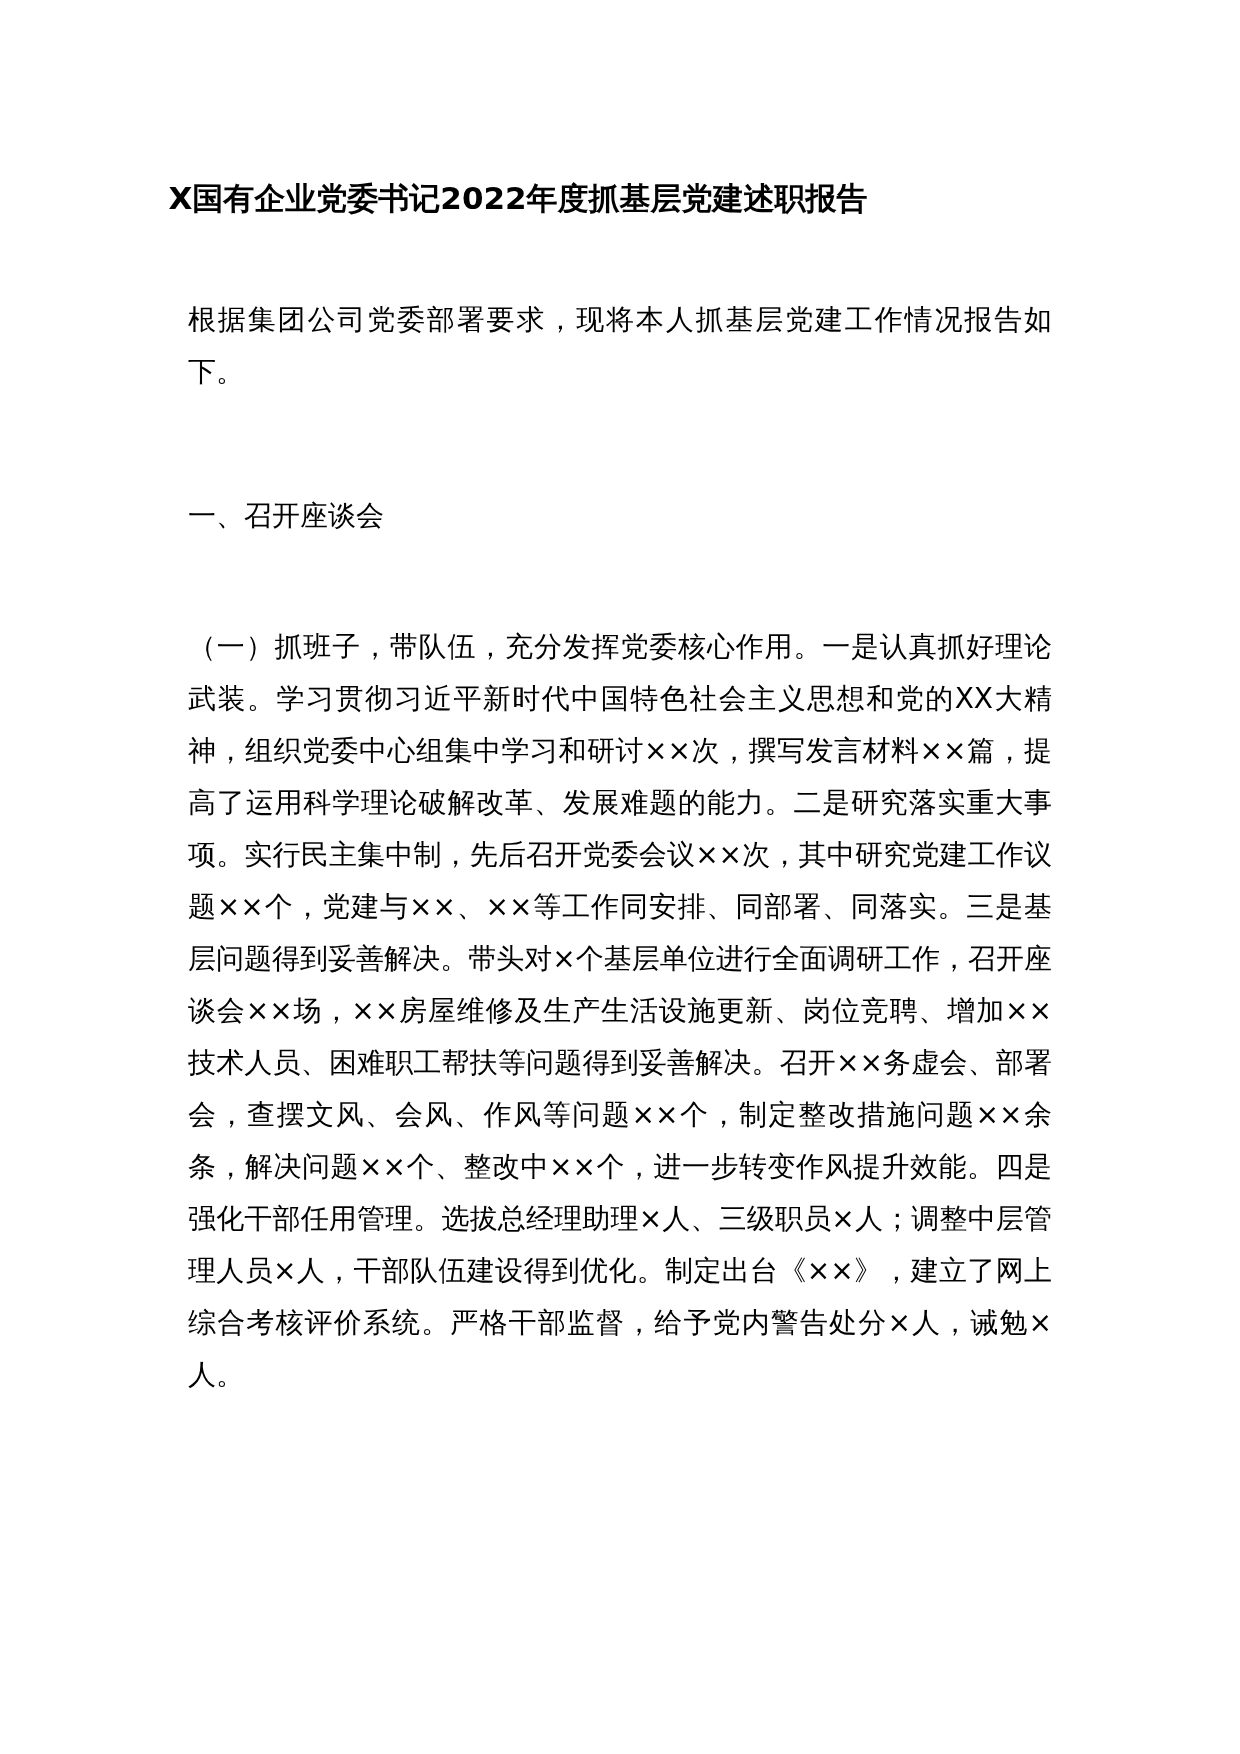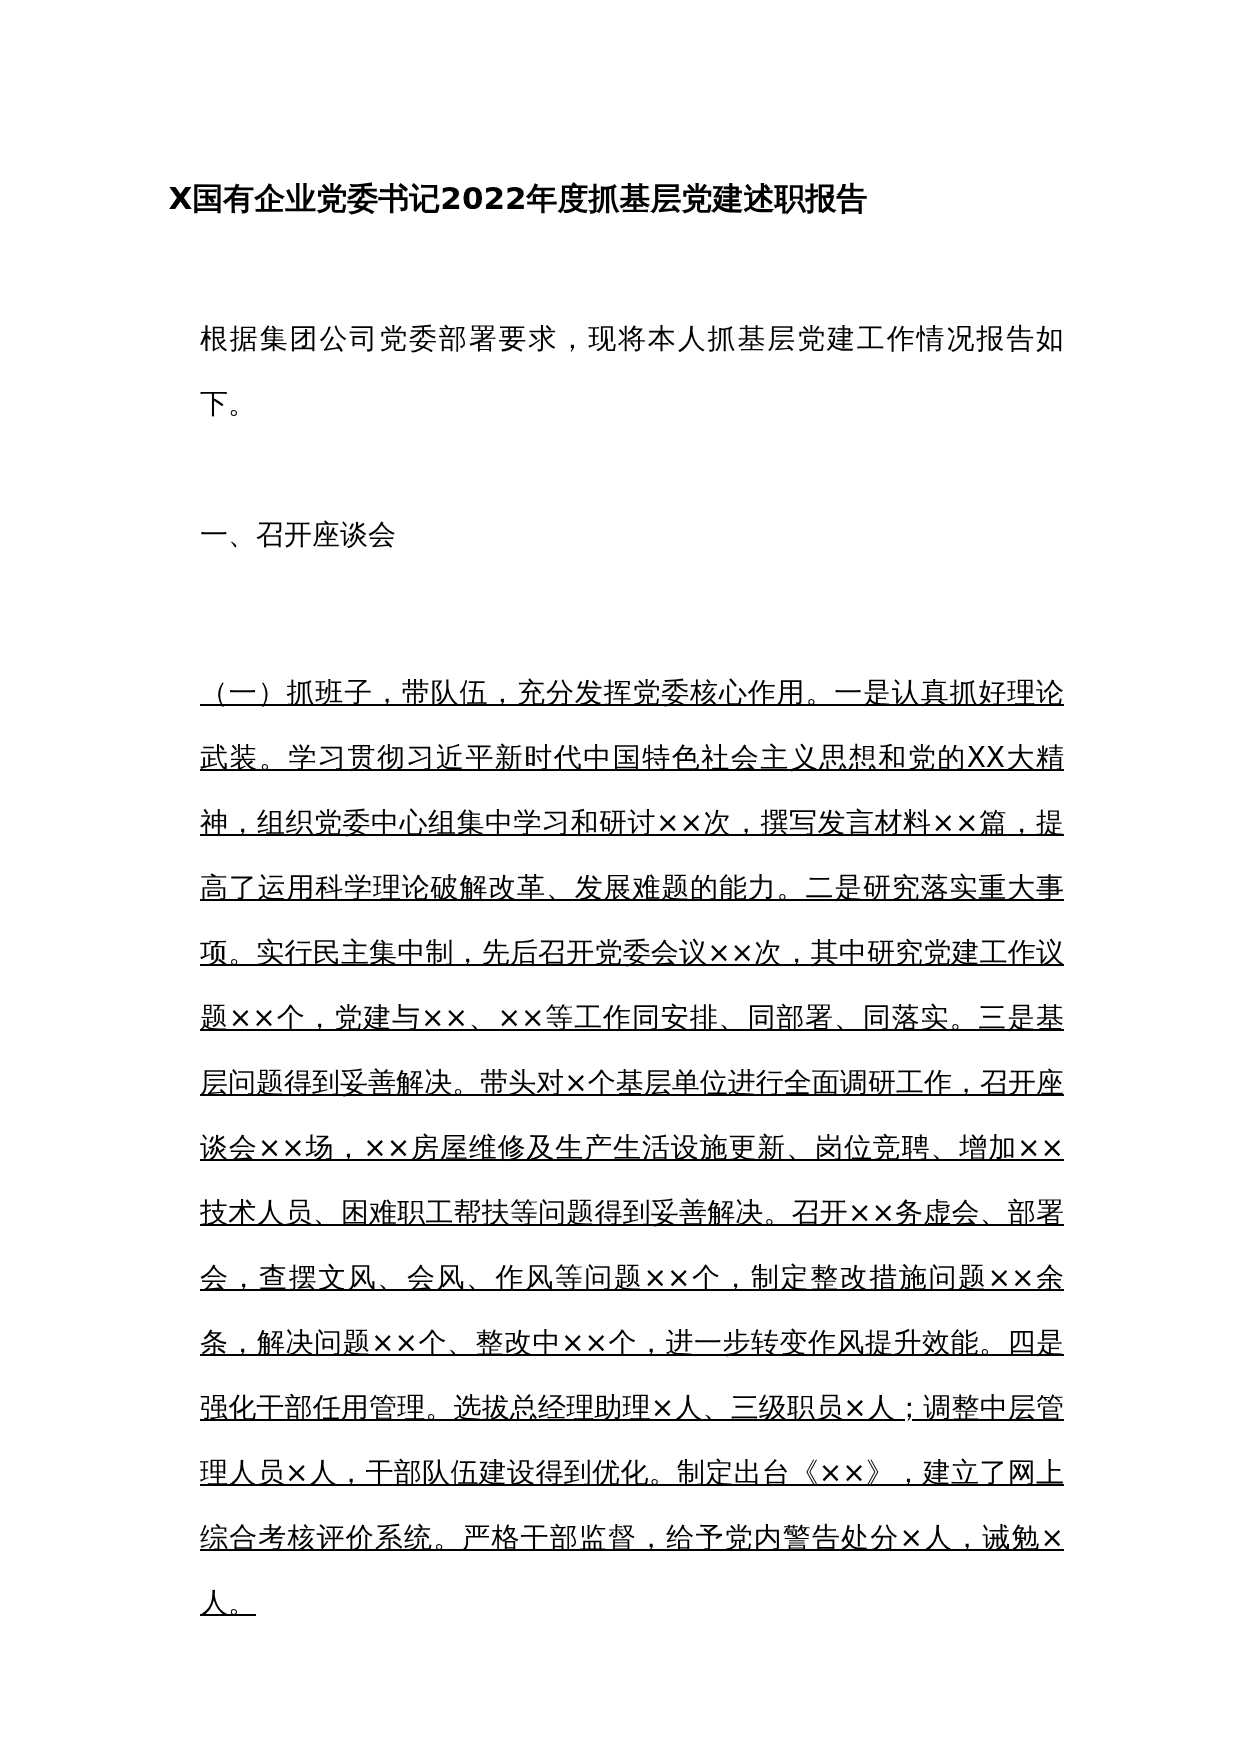--- a/index.html
+++ b/index.html
@@ -32,29 +32,29 @@
       font-size: 31px;
       font-weight: bold;
       line-height: 56px;
       letter-spacing: 0px;
     }
     .para {
       position: absolute;
       left: 188px;
       width: 864px;
       font-size: 28px;
-      line-height: 65px;
-      margin: 12px;
+      line-height: 52px;
+      margin: 0;
       text-align: justify;
       text-justify: inter-character;
       word-break: break-all;
     }
     .p-intro { top: 294px; }
     .p-heading { top: 490px; }
-    .p-body { top: 648px; text-decoration: underline; }
+    .p-body { top: 621px; }
   </style>
 </head>
 <body>
 
 <div class="page">
   <div class="title">X国有企业党委书记2022年度抓基层党建述职报告</div>
   <p class="para p-intro">根据集团公司党委部署要求，现将本人抓基层党建工作情况报告如下。</p>
   <p class="para p-heading">一、召开座谈会</p>
   <p class="para p-body">（一）抓班子，带队伍，充分发挥党委核心作用。一是认真抓好理论武装。学习贯彻习近平新时代中国特色社会主义思想和党的XX大精神，组织党委中心组集中学习和研讨××次，撰写发言材料××篇，提高了运用科学理论破解改革、发展难题的能力。二是研究落实重大事项。实行民主集中制，先后召开党委会议××次，其中研究党建工作议题××个，党建与××、××等工作同安排、同部署、同落实。三是基层问题得到妥善解决。带头对×个基层单位进行全面调研工作，召开座谈会××场，××房屋维修及生产生活设施更新、岗位竞聘、增加××技术人员、困难职工帮扶等问题得到妥善解决。召开××务虚会、部署会，查摆文风、会风、作风等问题××个，制定整改措施问题××余条，解决问题××个、整改中××个，进一步转变作风提升效能。四是强化干部任用管理。选拔总经理助理×人、三级职员×人；调整中层管理人员×人，干部队伍建设得到优化。制定出台《××》，建立了网上综合考核评价系统。严格干部监督，给予党内警告处分×人，诫勉×人。</p>
 </div>

